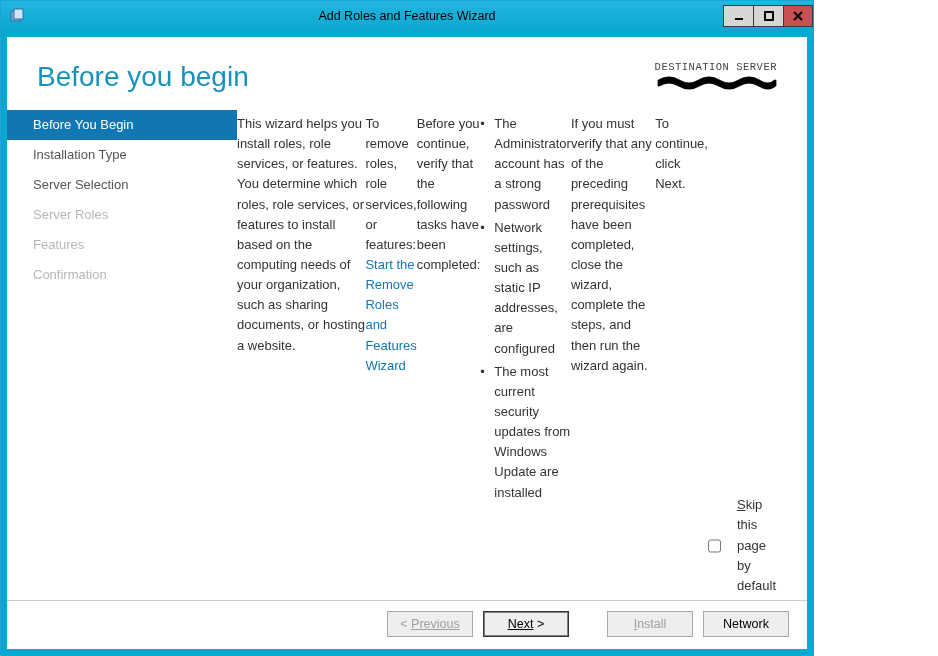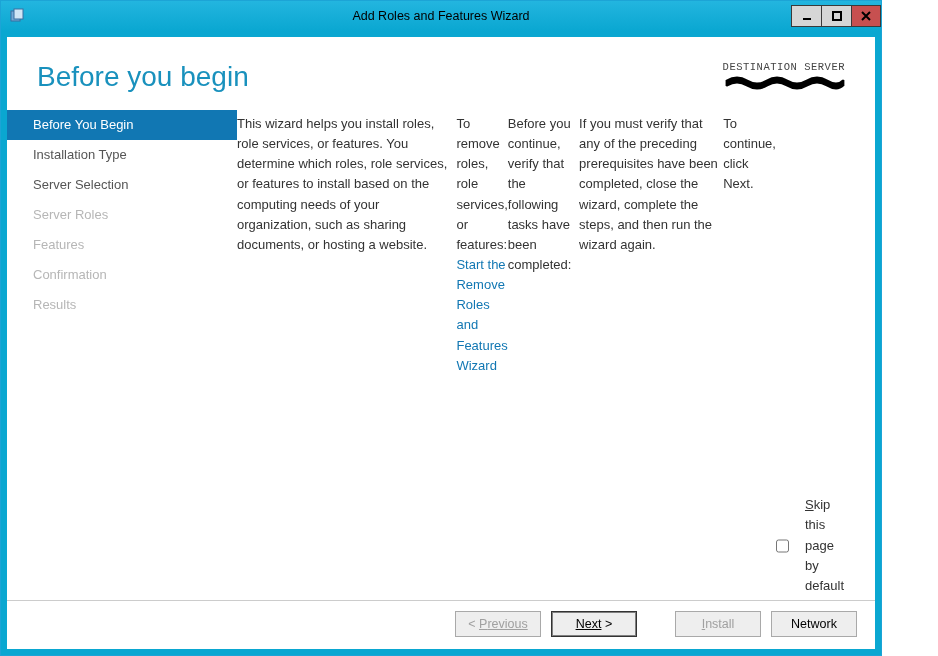--- a/index.html
+++ b/index.html
@@ -1,17 +1,17 @@
 <!DOCTYPE html>
 <html><head>
   <meta charset="utf-8">
   <style>
     * { box-sizing: border-box; margin: 0; padding: 0; }
     html, body { width: 938px; height: 656px; font-family: "Segoe UI", Tahoma, sans-serif; background: #fff; overflow: hidden; }
-    .window { width: 882px; height: 656px; border: 1px solid #1ca4d6; background: #0c4a6e; display: flex; flex-direction: column; }
+    .window { width: 814px; height: 656px; border: 1px solid #1ca4d6; background: #0c4a6e; display: flex; flex-direction: column; }
     .titlebar { height: 30px; background: linear-gradient(#23b5df, #0aa7d1); display: flex; align-items: center; position: relative; }
     .titlebar .app-icon { width: 16px; height: 16px; margin-left: 8px; display: inline-block; }
     .titlebar .title { position: absolute; left: 0; right: 0; text-align: center; color: #000; font-size: 12.5px; pointer-events: none; }
     .titlebar .controls { margin-left: auto; display: flex; height: 22px; }
     .titlebar .ctrl { width: 30px; height: 22px; display: flex; align-items: center; justify-content: center; border: 1px solid #3a3a3a; border-right: none; background: #d6d6d6; cursor: pointer; }
     .titlebar .ctrl:last-child { border-right: 1px solid #3a3a3a; }
     .titlebar .ctrl.close { background: #c75050; }
     .titlebar .ctrl svg { display: block; }
     .inner-border { flex: 1; border: 6px solid #0aa7d1; background: #fff; display: flex; flex-direction: column; }
     .header-area { display: flex; padding: 24px 30px 10px 30px; align-items: flex-start; }
@@ -82,30 +82,34 @@
     </div>
 
     <div class="body-area">
       <div class="sidebar">
         <div class="nav-item active">Before You Begin</div>
         <div class="nav-item">Installation Type</div>
         <div class="nav-item">Server Selection</div>
         <div class="nav-item disabled">Server Roles</div>
         <div class="nav-item disabled">Features</div>
         <div class="nav-item disabled">Confirmation</div>
-        <div class="nav-item disabled">Results</div>
       </div>
 
       <div class="content">
         <p>This wizard helps you install roles, role services, or features. You determine which roles, role services, or features to install based on the computing needs of your organization, such as sharing documents, or hosting a website.</p>
         <div style="margin-bottom:14px">
           <div>To remove roles, role services, or features:</div>
           <div class="linklike">Start the Remove Roles and Features Wizard</div>
         </div>
         <p>Before you continue, verify that the following tasks have been completed:</p>
+        <div class="bullets">
+          <div>The Administrator account has a strong password</div>
+          <div>Network settings, such as static IP addresses, are configured</div>
+          <div>The most current security updates from Windows Update are installed</div>
+        </div>
         <p>If you must verify that any of the preceding prerequisites have been completed, close the wizard, complete the steps, and then run the wizard again.</p>
         <p>To continue, click Next.</p>
 
         <div class="skip-row">
           <input type="checkbox" style="">
           <span><span class="und">S</span>kip this page by default</span>
         </div>
       </div>
     </div>
 

